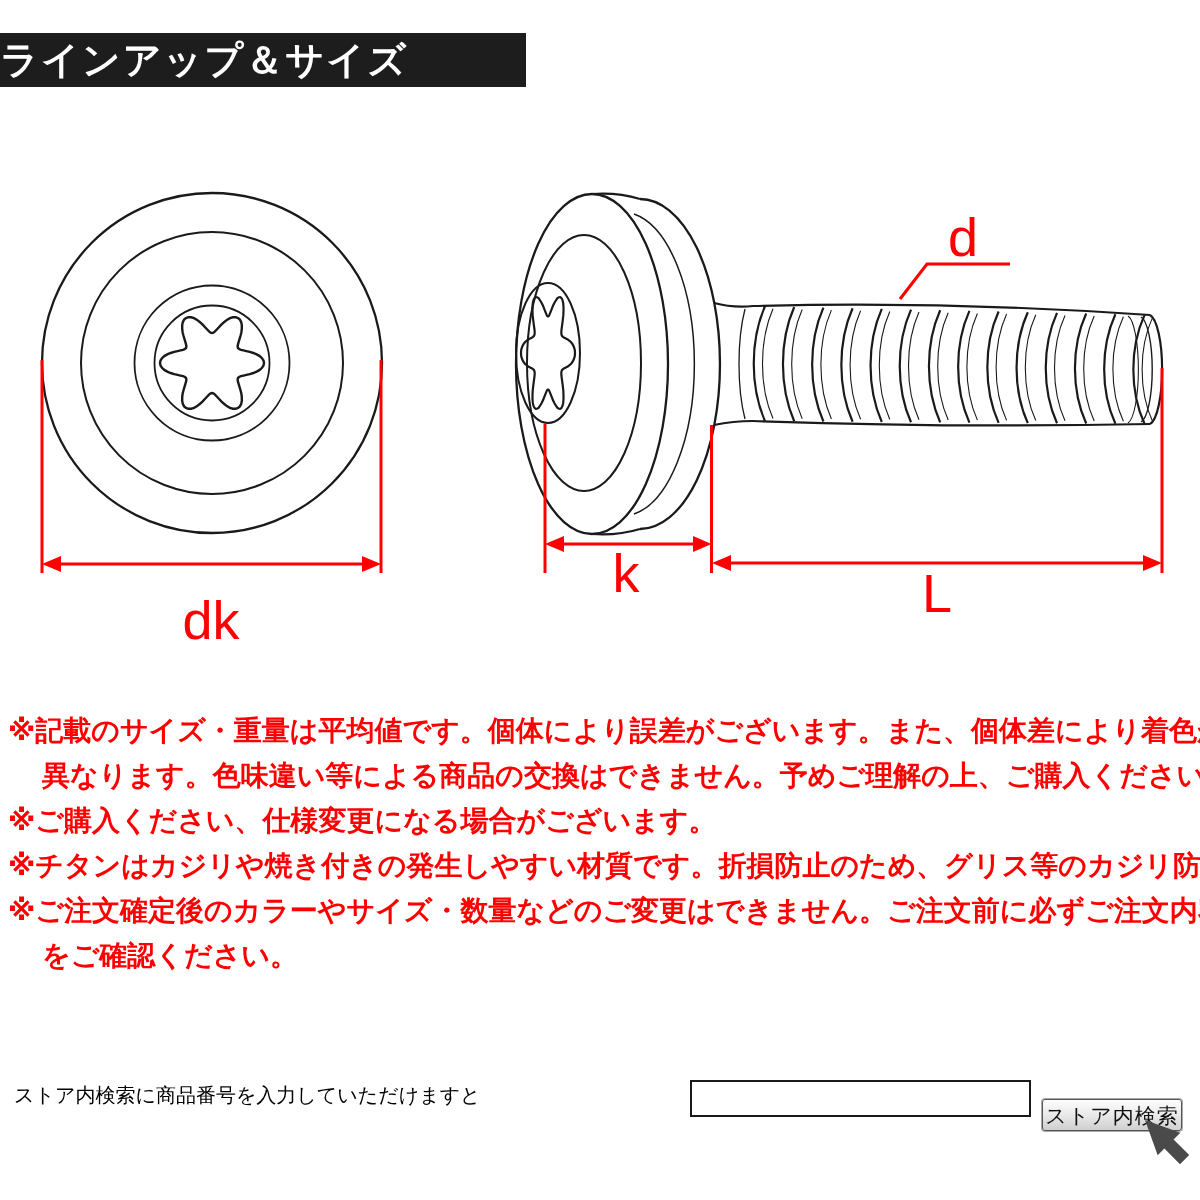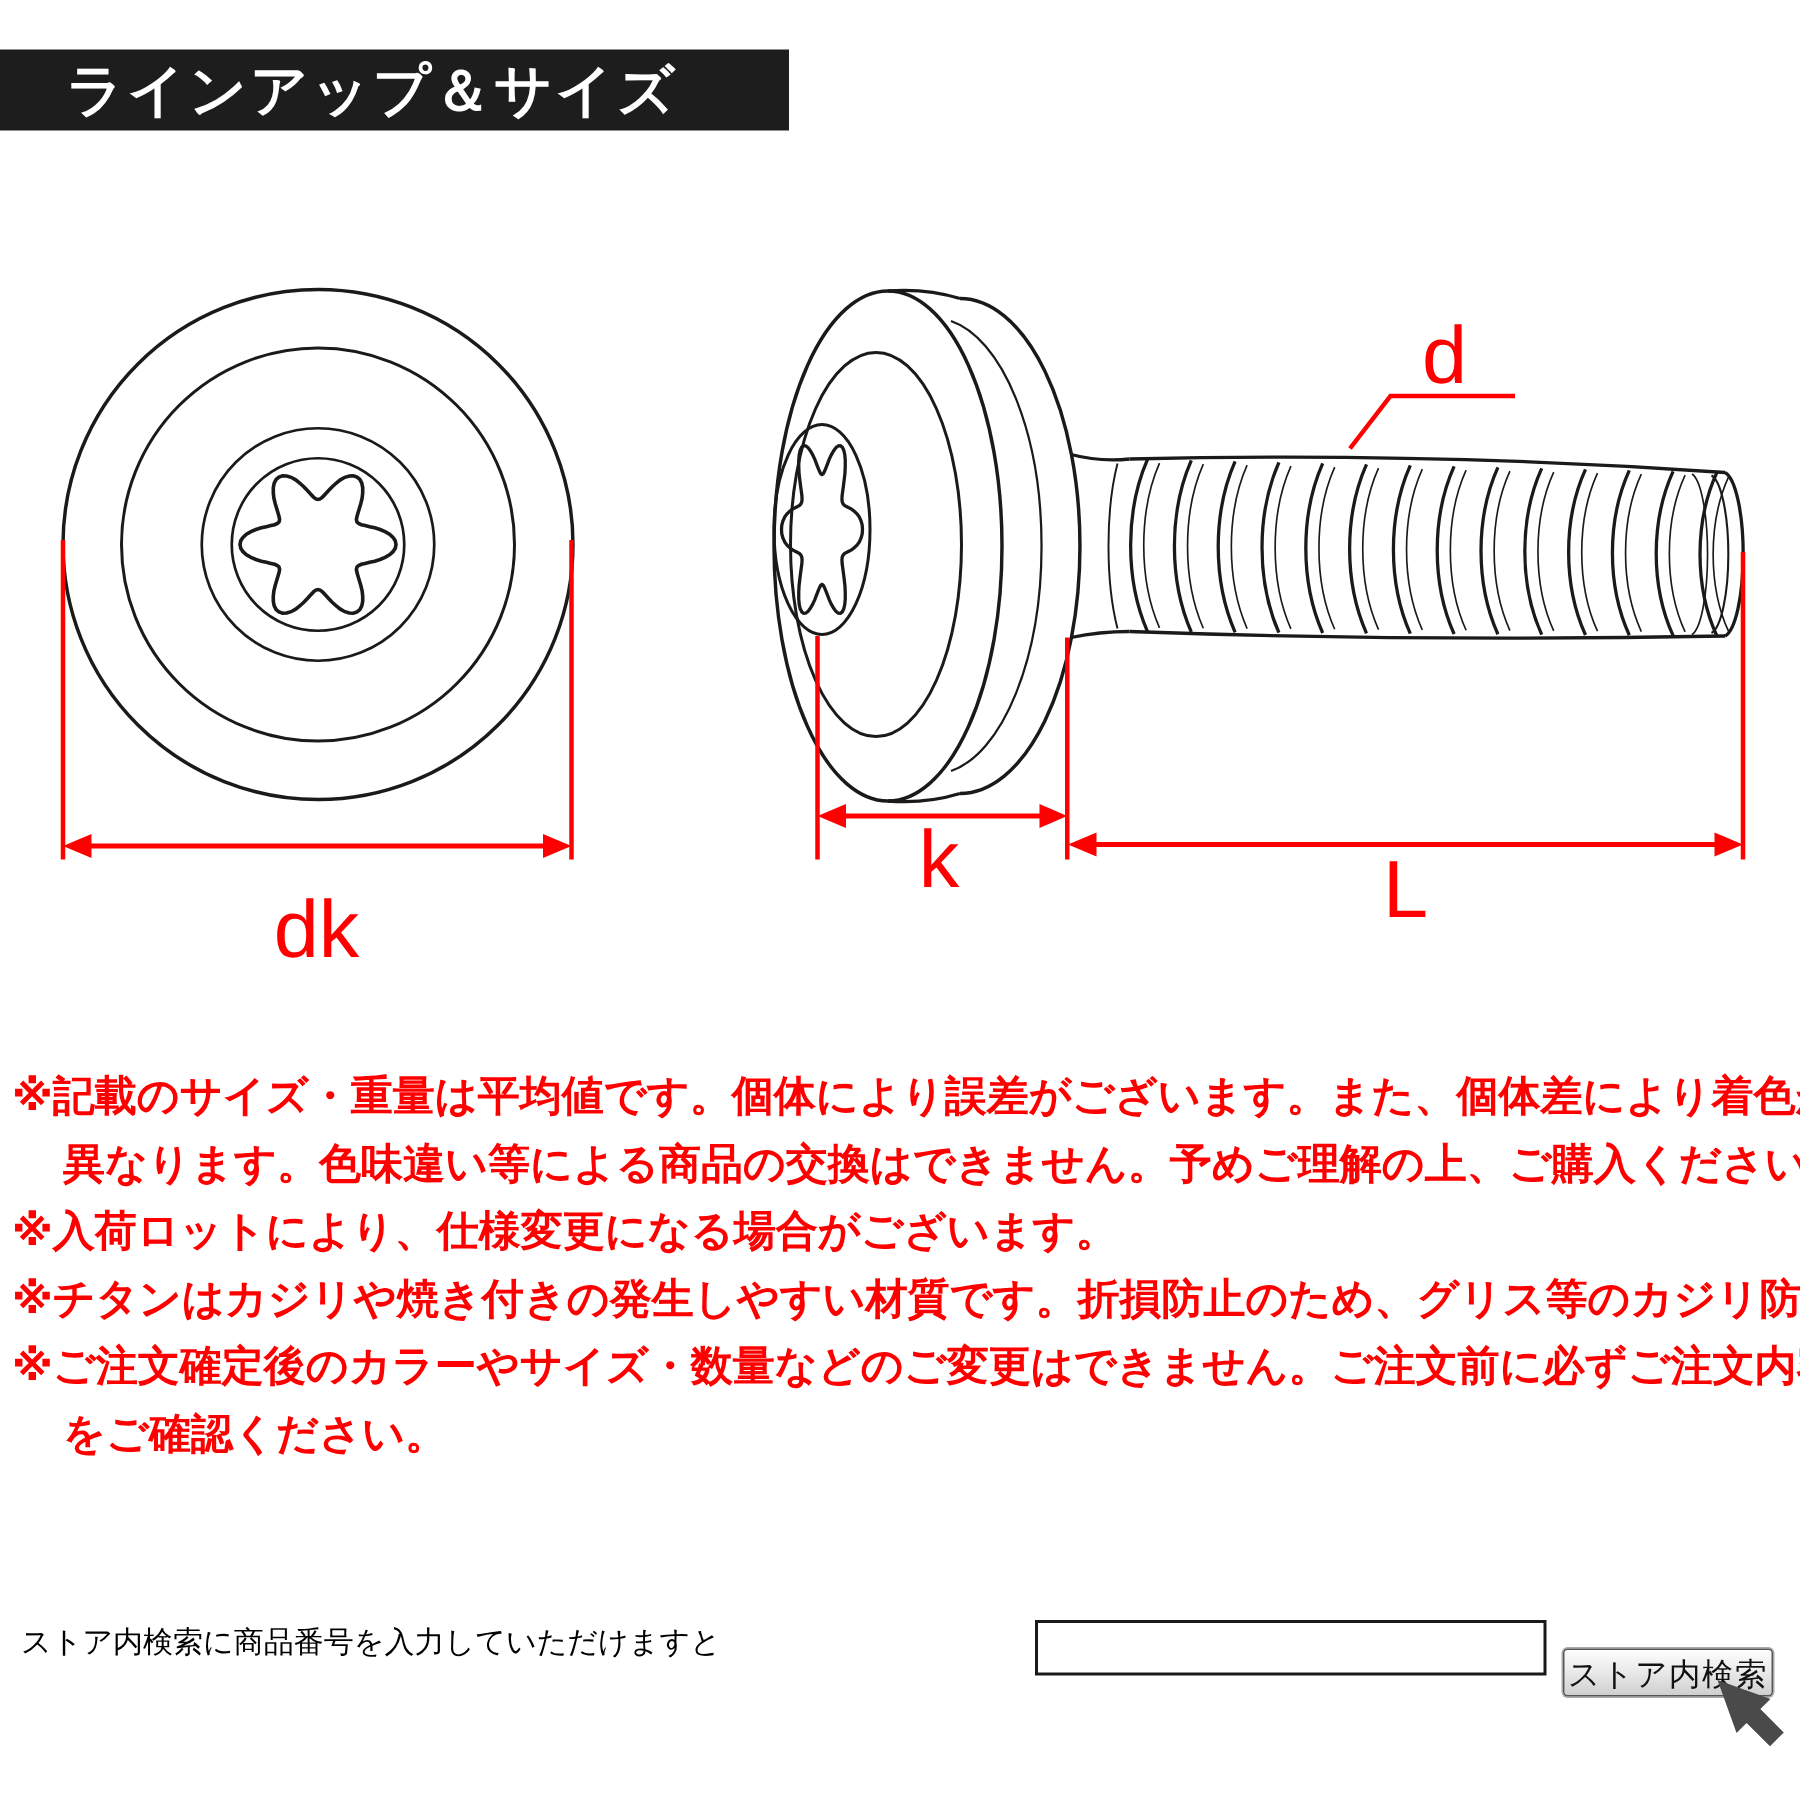--- a/index.html
+++ b/index.html
@@ -1,20 +1,20 @@
 <!DOCTYPE html>
 <html><head>
 <meta charset="utf-8">
 <style>
   html,body{margin:0;padding:0;background:#ffffff;}
   .page{position:relative;width:1200px;height:1200px;background:#fff;overflow:hidden;
         font-family:"Liberation Sans","DejaVu Sans",sans-serif;}
   .header-bar{position:absolute;left:0;top:33px;width:526px;height:54px;background:#1d1d1d;
         display:flex;align-items:center;}
-  .header-bar span{color:#ffffff;font-size:38px;font-weight:bold;letter-spacing:2px;padding-left:44px;}
+  .header-bar span{color:#ffffff;font-size:38px;font-weight:bold;letter-spacing:2px;}
   svg.drawing{position:absolute;left:0;top:0;}
   .dim-label{position:absolute;color:#ff0000;font-size:54px;line-height:1;
         transform:translate(-50%,-50%);font-weight:400;}
   .notes{position:absolute;left:8px;top:708px;width:1186px;color:#ff0000;
         font-size:28px;font-weight:bold;line-height:45px;white-space:nowrap;}
   .notes .indent{padding-left:34px;}
   .footer-text{position:absolute;left:14px;top:1076px;color:#000;font-size:20px;
         line-height:38px;white-space:nowrap;}
   .search-input{position:absolute;left:690px;top:1080px;width:341px;height:37px;
         border:2px solid #1a1a1a;background:#fff;box-sizing:border-box;font-size:22px;padding:0 6px;}
@@ -120,21 +120,21 @@
   </svg>
 
   <div class="dim-label" style="left:211px;top:620px;">dk</div>
   <div class="dim-label" style="left:626px;top:573px;">k</div>
   <div class="dim-label" style="left:937px;top:593px;">L</div>
   <div class="dim-label" style="left:963px;top:237px;">d</div>
 
   <div class="notes">
     <div>※記載のサイズ・重量は平均値です。個体により誤差がございます。また、個体差により着色が</div>
     <div class="indent">異なります。色味違い等による商品の交換はできません。予めご理解の上、ご購入ください。</div>
-    <div>※入荷ロットにより、仕様変更になる場合がございます。</div>
+    <div>※ご購入ください、仕様変更になる場合がございます。</div>
     <div>※チタンはカジリや焼き付きの発生しやすい材質です。折損防止のため、グリス等のカジリ防止</div>
     <div>※ご注文確定後のカラーやサイズ・数量などのご変更はできません。ご注文前に必ずご注文内容</div>
     <div class="indent">をご確認ください。</div>
   </div>
 
   <div class="footer-text">
     <div>ストア内検索に商品番号を入力していただけますと</div>
   </div>
 
   <input class="search-input" type="text" value="" style="">

